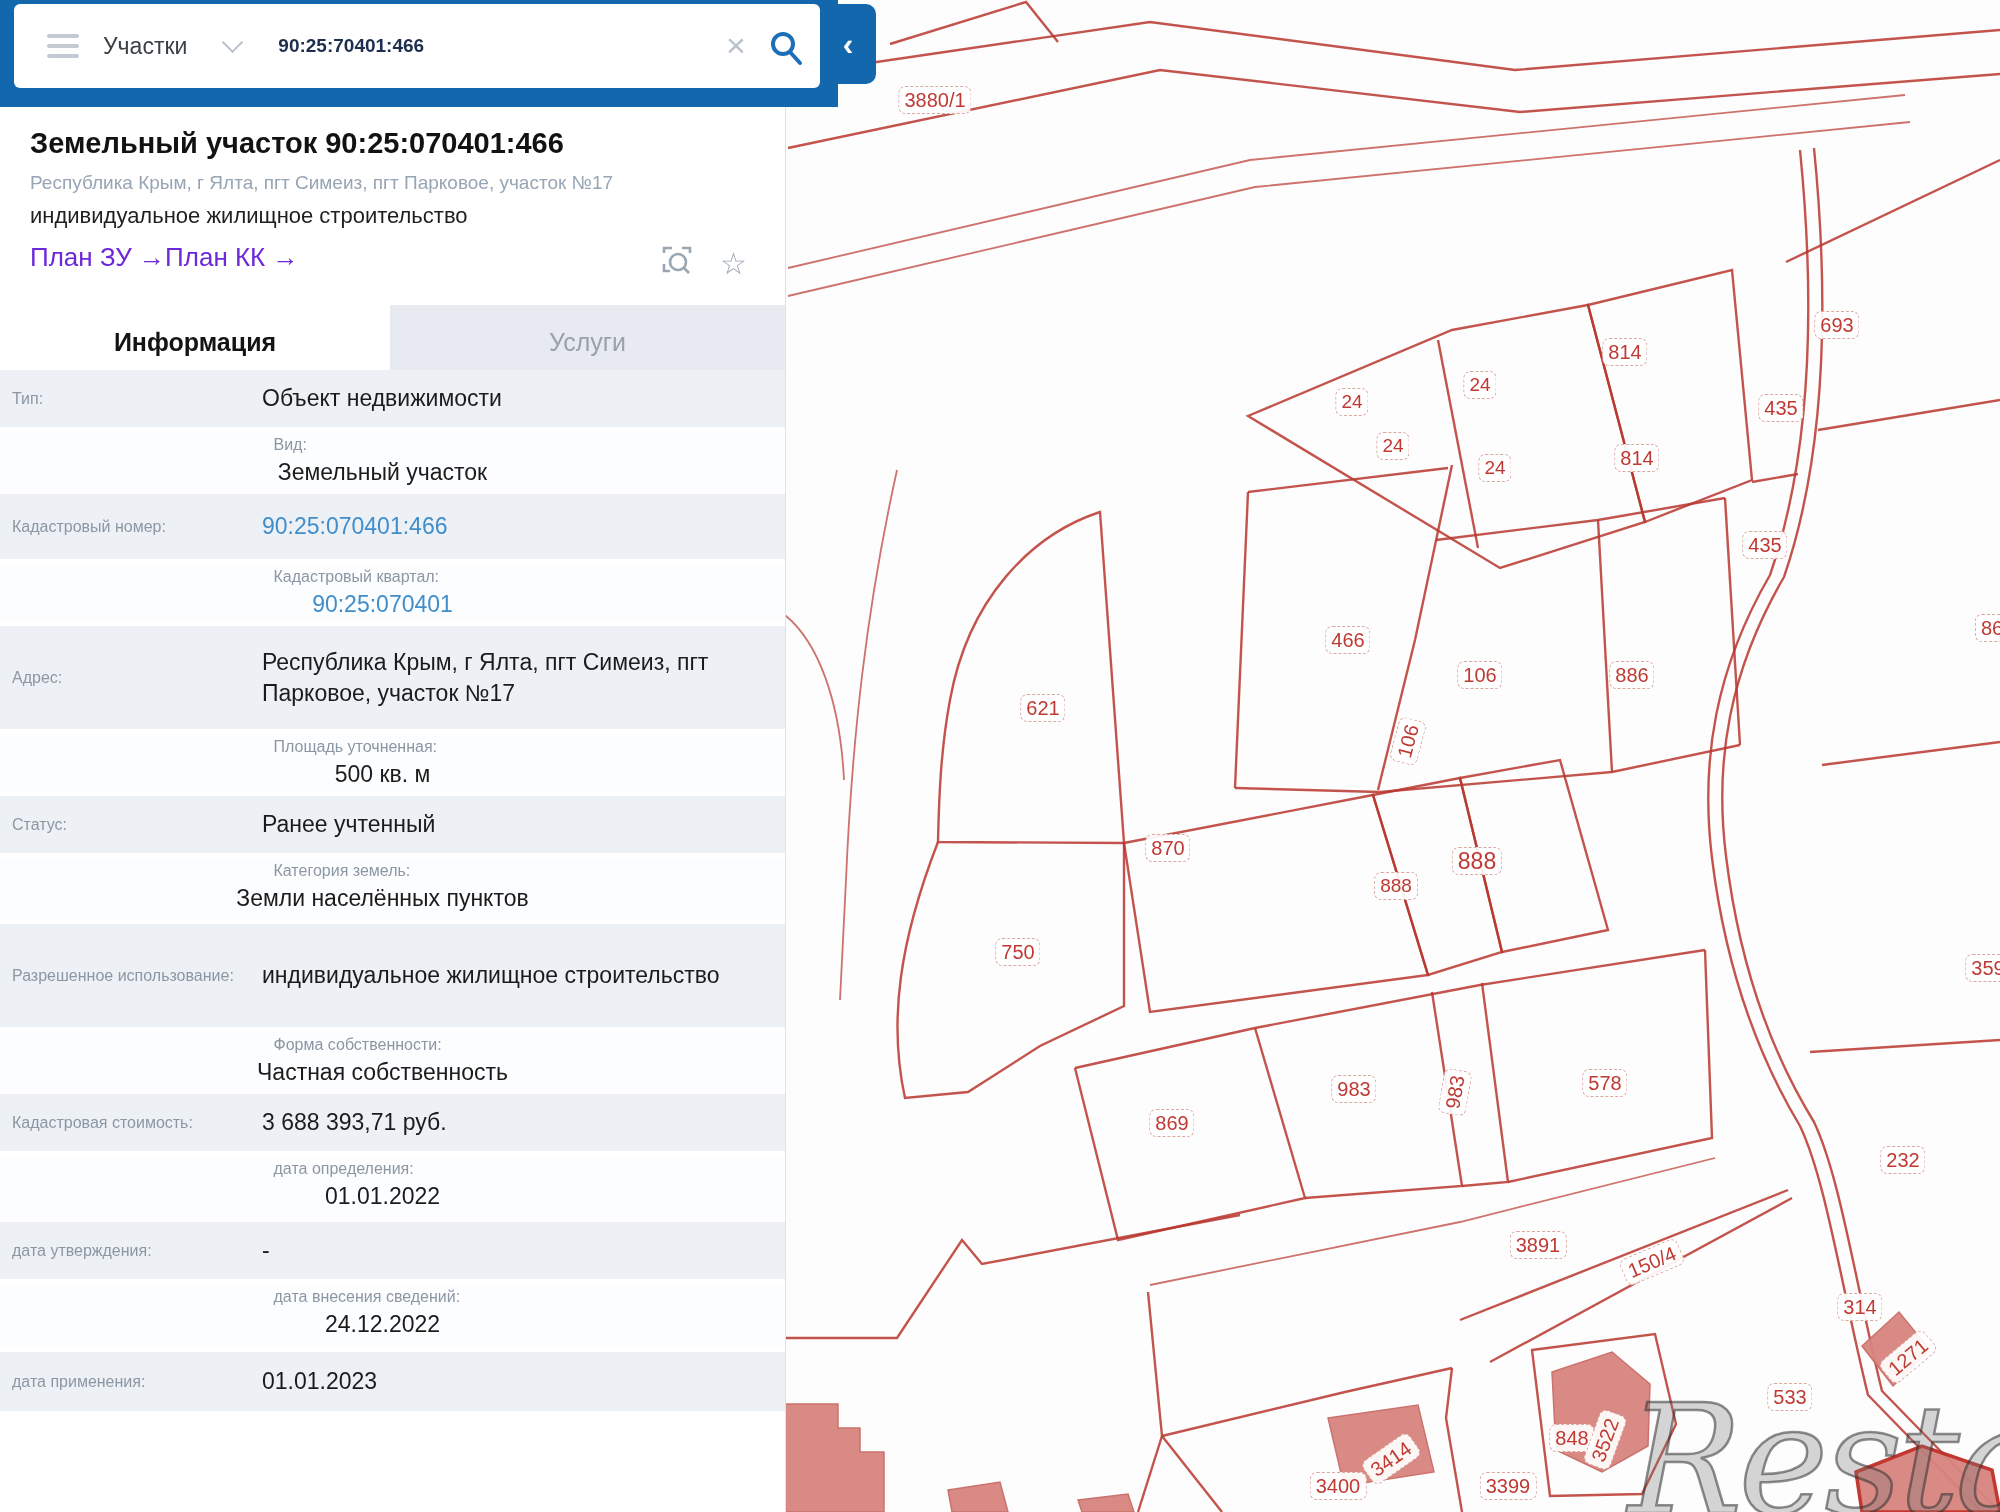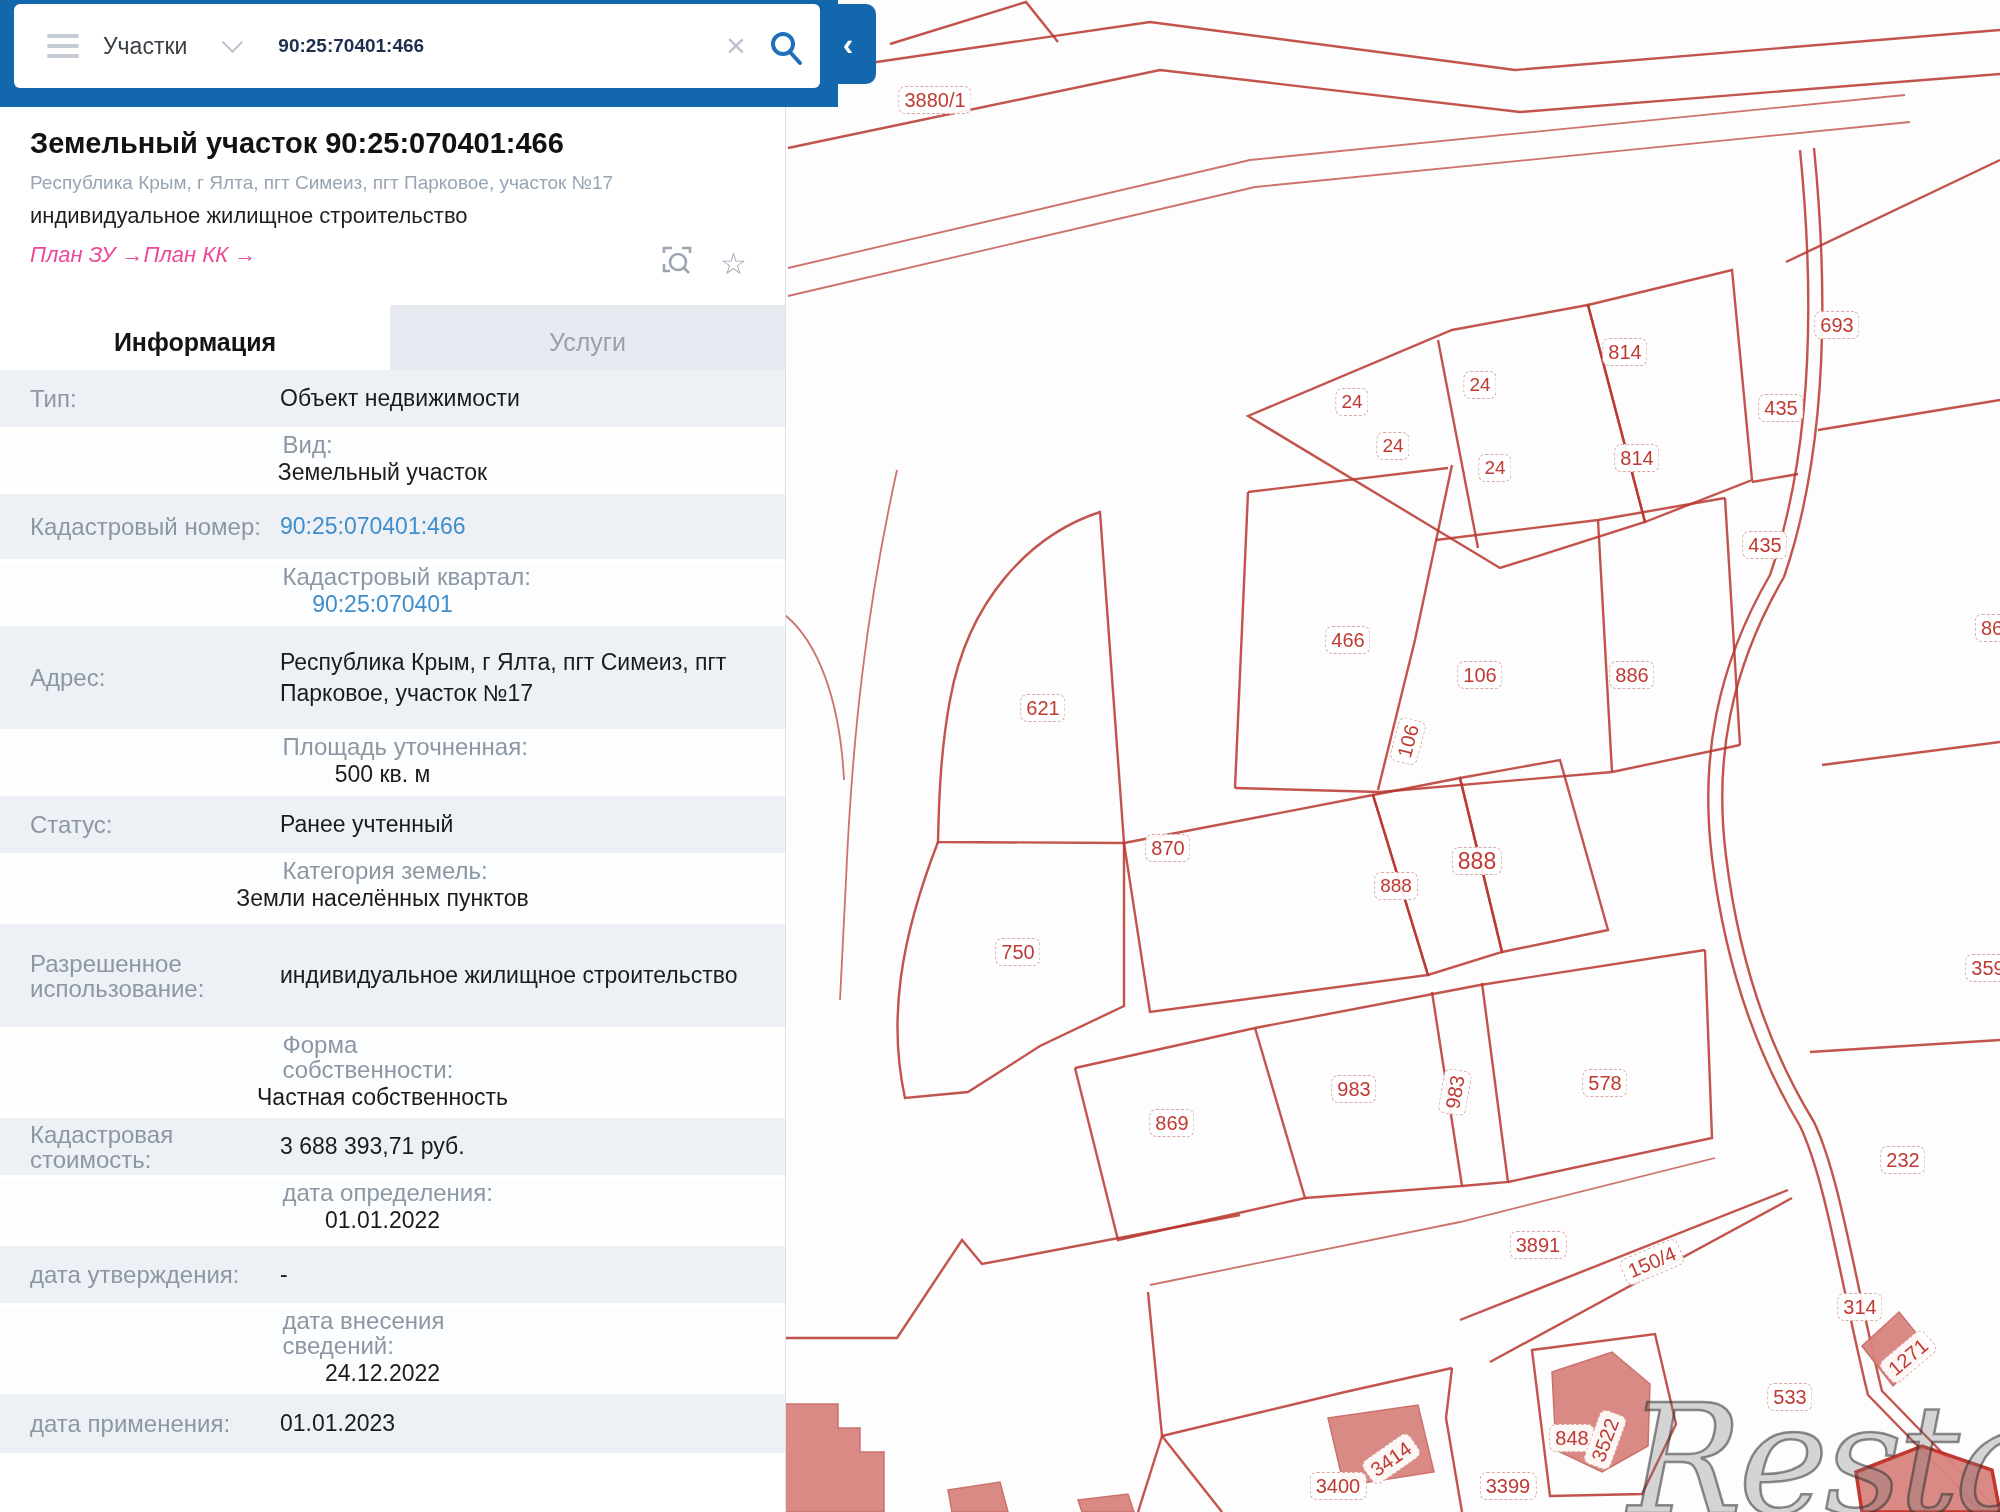--- a/index.html
+++ b/index.html
@@ -38,35 +38,35 @@
   .query{margin-left:36px;border:none;outline:none;font-family:"Liberation Sans",sans-serif;
          font-size:19px;font-weight:600;color:#1d2e4e;width:330px;background:transparent;}
   .clear-x{position:absolute;left:712px;top:22px;font-size:34px;color:#b9c2cc;cursor:pointer;line-height:38px;}
   .mag{position:absolute;left:752px;top:24px;cursor:pointer;}
 
   .summary{position:absolute;left:0;top:107px;width:785px;height:189px;background:#fff;}
   .title{margin:20px 0 0 30px;font-size:29px;font-weight:700;color:#121212;}
   .addr{margin:12px 0 0 30px;font-size:19px;color:#97a5b4;}
   .usage{margin:9px 0 0 30px;font-size:22px;color:#1f1f1f;}
   .linkrow{margin:13px 0 0 30px;display:flex;align-items:center;}
-  .plink{font-size:22px;color:#ec4899;cursor:pointer;text-decoration:none;font-style:italic;}
+  .plink{font-size:26px;color:#6d28d9;cursor:pointer;text-decoration:none;}
   .plink+.plink{}
   .sumicons{position:absolute;right:38px;bottom:14px;display:flex;align-items:center;gap:26px;}
   .star{font-size:30px;color:#9aa6b2;cursor:pointer;}
 
   .tabs{position:absolute;left:0;top:305px;width:858px;height:74px;display:flex;}
   .tab{display:flex;align-items:center;justify-content:center;font-size:25px;cursor:pointer;}
   .tab.active{width:390px;background:#fff;color:#141414;font-weight:700;}
   .tab.inactive{width:395px;background:#e7ebf1;color:#98a1ac;}
 
   .rows{position:absolute;left:0;top:370px;width:785px;}
   .row{display:flex;border-bottom:5px solid #fff;align-items:center;}
   .row.light{background:#edf1f6;}
   .row.white{background:#fcfdff;flex-direction:column;}
-  .row .lab{width:250px;padding-left:30px;font-size:24px;color:#8b97a3;line-height:25px;flex:none;}
+  .row .lab{width:250px;padding-left:12px;font-size:16px;color:#8b97a3;line-height:25px;flex:none;}
   .row .val{font-size:23px;color:#1b1b1b;line-height:31px;padding-right:20px;}
   .row .val.link{color:#3f8ecb;cursor:pointer;}
   .h57{min-height:57px}.h59{min-height:59px}.h61{min-height:61px}.h63{min-height:63px}
   .h65{min-height:65px}.h103{min-height:103px}
 </style>
 </head>
 <body>
 
 <div class="map">
   <svg viewBox="785 0 1215 1512" aria-hidden="true">

